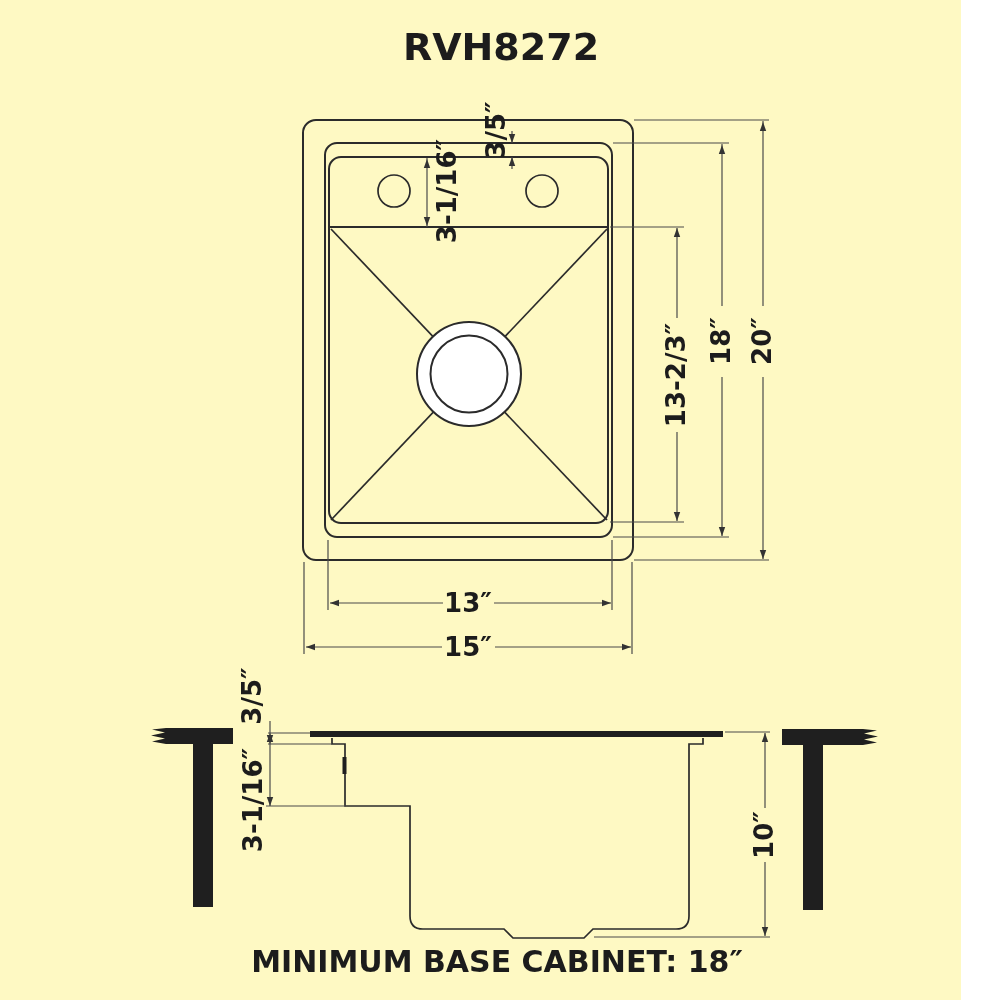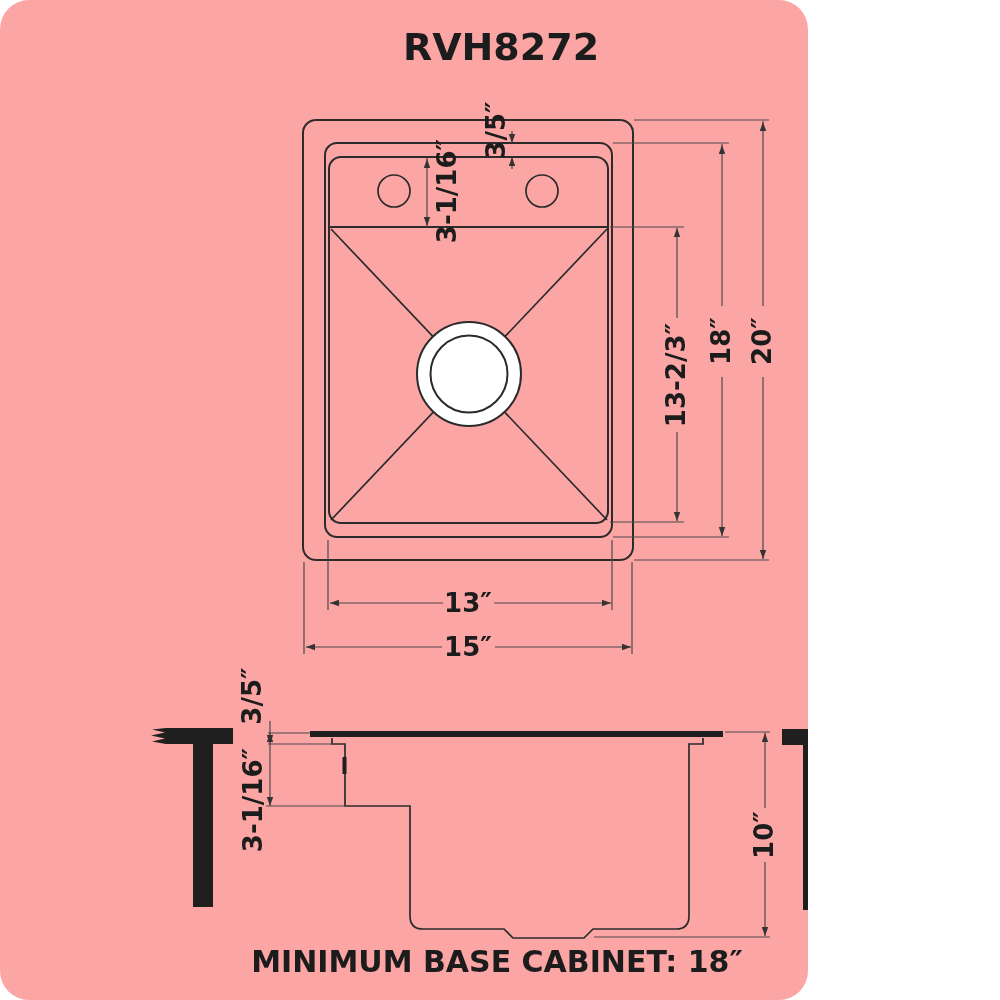--- a/index.html
+++ b/index.html
@@ -1,17 +1,17 @@
 <!DOCTYPE html>
 <html><head>
 <meta charset="utf-8">
 <style>
   html,body{margin:0;padding:0;background:#ffffff;}
-  .stage{position:relative;width:808px;height:1000px;background:#fca5a5;overflow:hidden;
-         font-family:"DejaVu Sans","Liberation Sans",sans-serif;border-radius:29px;}
+  .stage{position:relative;width:961px;height:1000px;background:#fef9c3;overflow:hidden;
+         font-family:"DejaVu Sans","Liberation Sans",sans-serif;}
   svg{display:block;}
   text{font-family:"DejaVu Sans","Liberation Sans",sans-serif;fill:#1c1c1c;}
   .title-t{font-size:38px;font-weight:bold;}
   .dim-t{font-size:26px;font-weight:bold;}
   .cap-t{font-size:30px;font-weight:bold;}
   .draw{stroke:#2b2b2b;stroke-width:2;fill:none;}
   .draw-thin{stroke:#2b2b2b;stroke-width:1.7;fill:none;}
   .dimln{stroke:#4a4a4a;stroke-width:1.2;fill:none;}
   .arr{fill:#333333;stroke:none;}
   .solid{fill:#1f1f1f;stroke:none;}

